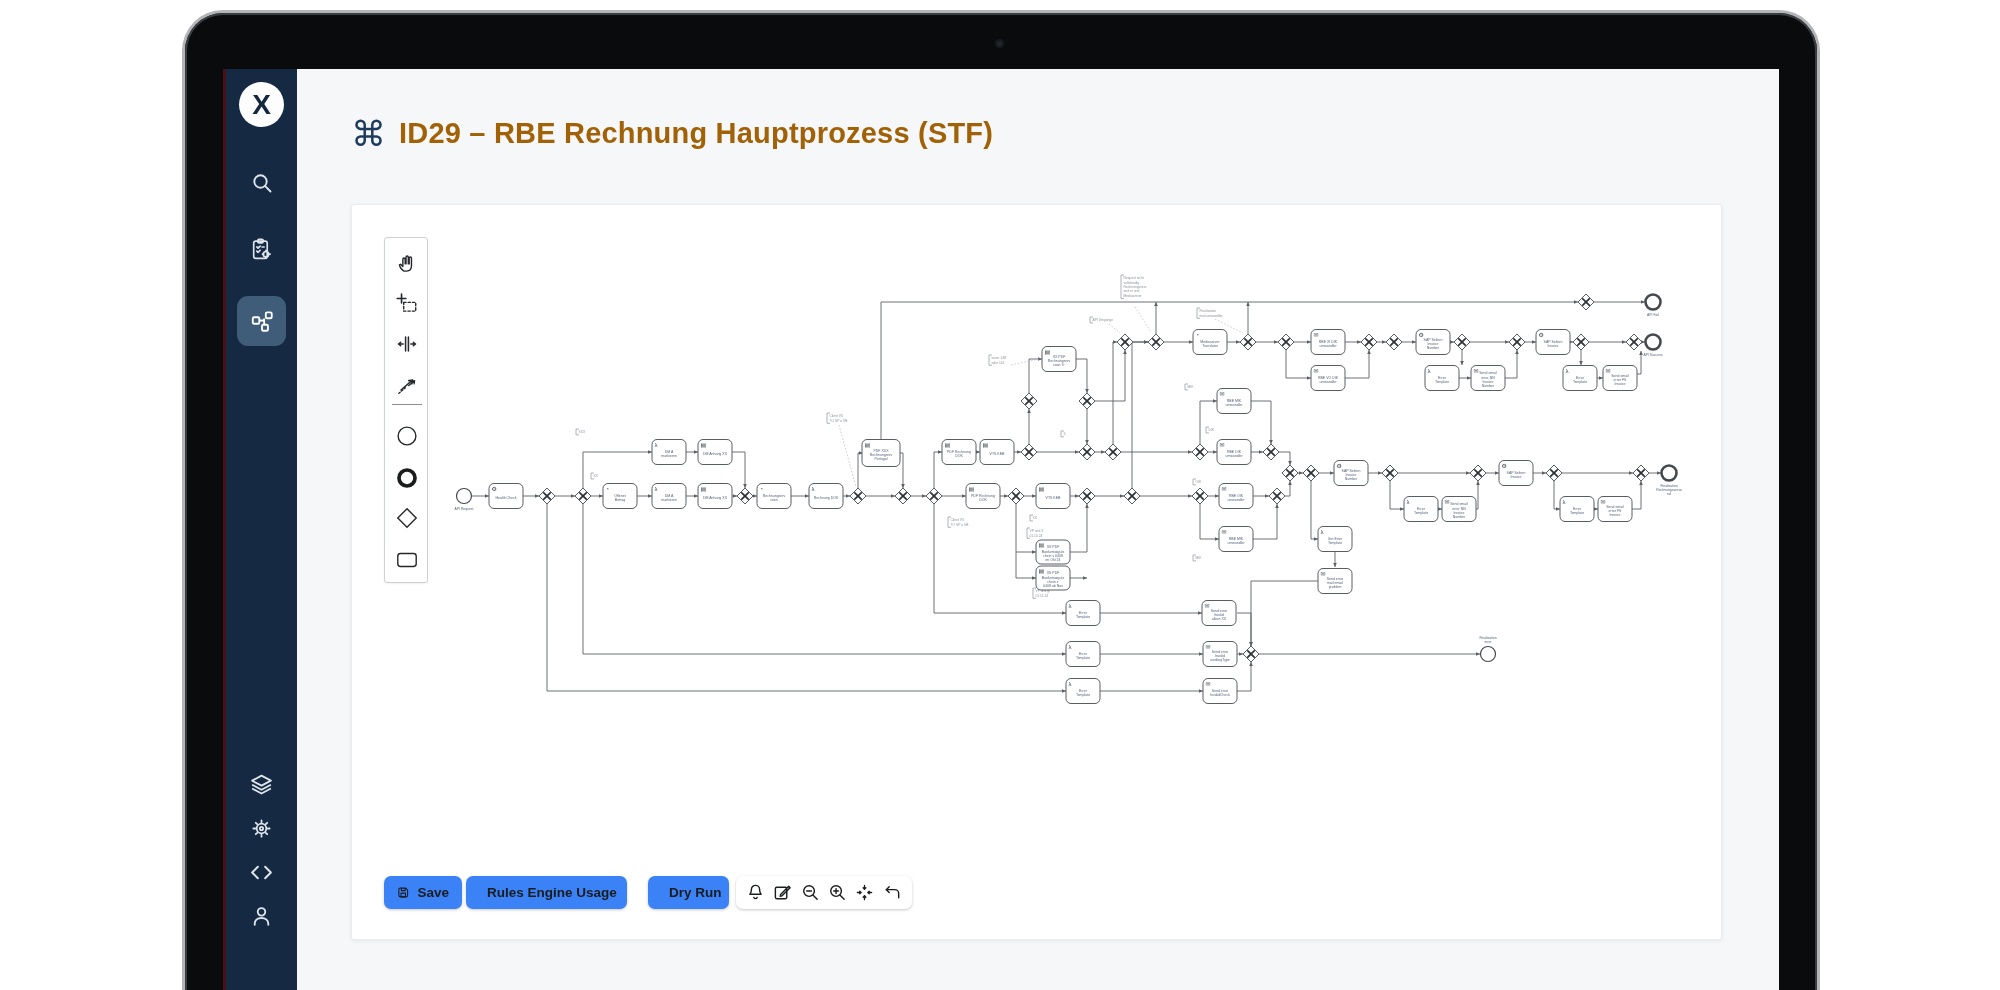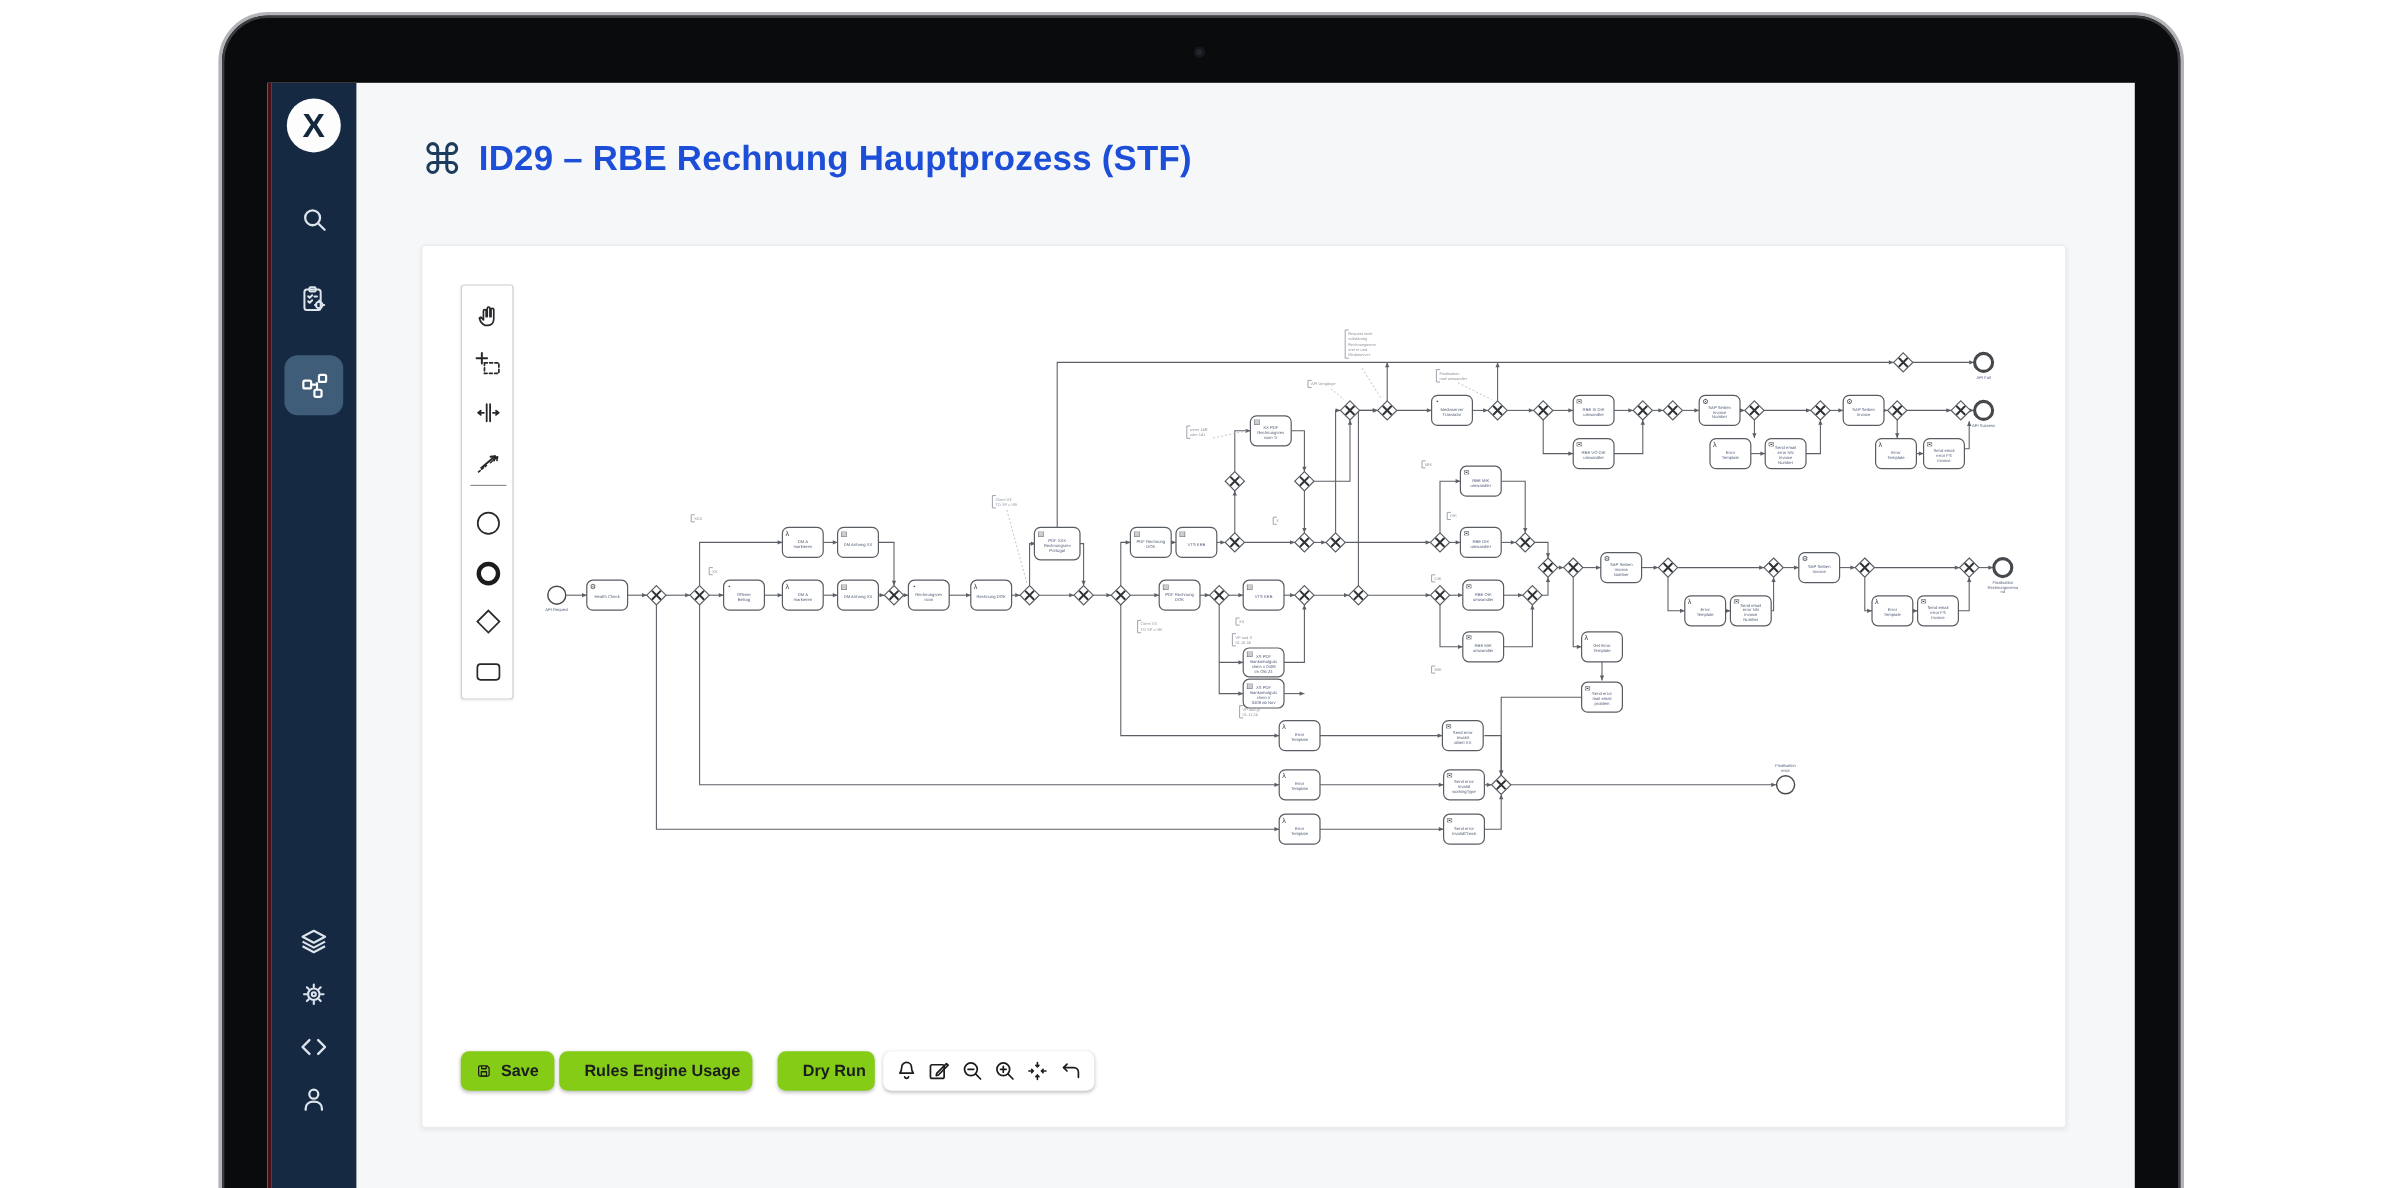--- a/index.html
+++ b/index.html
@@ -12,28 +12,28 @@
     background:#23262b;box-shadow:inset 0 0 0 2px #15181c;}
   .screen{position:absolute;left:38px;top:56px;width:1556px;height:954px;background:#f6f7f8;overflow:hidden;}
   .wallpaper-sliver{position:absolute;left:0;top:0;width:3px;height:100%;background:#4a1016;}
   .sidebar{position:absolute;left:3px;top:0;width:71px;height:100%;background:#152a42;}
   .side-item{position:absolute;left:0;width:71px;height:44px;display:flex;align-items:center;justify-content:center;cursor:pointer;}
   .side-item.active{left:11px;width:49px;height:50px;background:#3f5c78;border-radius:11px;}
   .logo{position:absolute;left:13px;top:13px;width:45px;height:45px;border-radius:50%;background:#fdfdfd;
     display:flex;align-items:center;justify-content:center;font-weight:bold;font-size:28px;color:#14273e;}
   .content-title{position:absolute;left:128px;top:42px;height:44px;display:flex;align-items:center;gap:13px;}
   .cmd-glyph{font-size:35px;color:#1d3b5c;line-height:1;}
-  .page-title{font-size:29px;font-weight:bold;color:#1d4ed8;letter-spacing:.2px;}
+  .page-title{font-size:29px;font-weight:bold;color:#a16207;letter-spacing:.2px;}
   .canvas-card{position:absolute;left:128px;top:135px;width:1371px;height:736px;background:#ffffff;
     border:1px solid #ececee;border-radius:3px;box-shadow:0 1px 4px rgba(0,0,0,.07);}
   .palette{position:absolute;left:32px;top:32px;width:44px;height:346px;background:#fff;
     border:1px solid #cfd0d3;border-radius:3px;box-shadow:0 1px 2px rgba(0,0,0,.06);}
   .ptool{position:absolute;left:8px;width:28px;height:28px;display:flex;align-items:center;justify-content:center;cursor:pointer;}
   .psep{position:absolute;left:7px;top:166px;width:30px;height:1px;background:#8a8d91;}
-  .btn{position:absolute;top:671px;height:33px;background:#84cc16;border-radius:7px;
+  .btn{position:absolute;top:671px;height:33px;background:#3b82f6;border-radius:7px;
     box-shadow:0 1px 3px rgba(0,0,0,.22);display:flex;align-items:center;gap:8px;padding:0 13px;
     font-size:13.5px;font-weight:bold;color:#1b1c1e;cursor:pointer;white-space:nowrap;}
   .icon-group{position:absolute;top:671px;left:384px;width:176px;height:33px;background:#fff;border-radius:7px;
     box-shadow:0 1px 3px rgba(0,0,0,.22);display:flex;align-items:center;justify-content:space-around;padding:0 6px;}
   .icon-group svg{cursor:pointer;}
   svg{display:block;}
   #bpmn{position:absolute;left:0;top:0;}
 </style>
 </head>
 <body>

